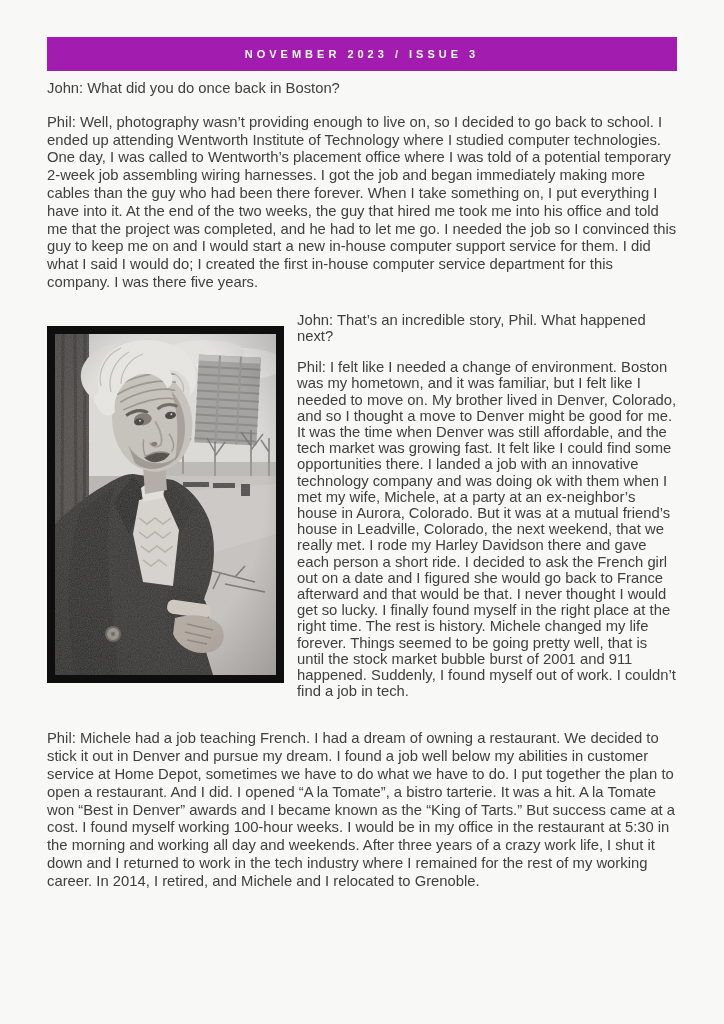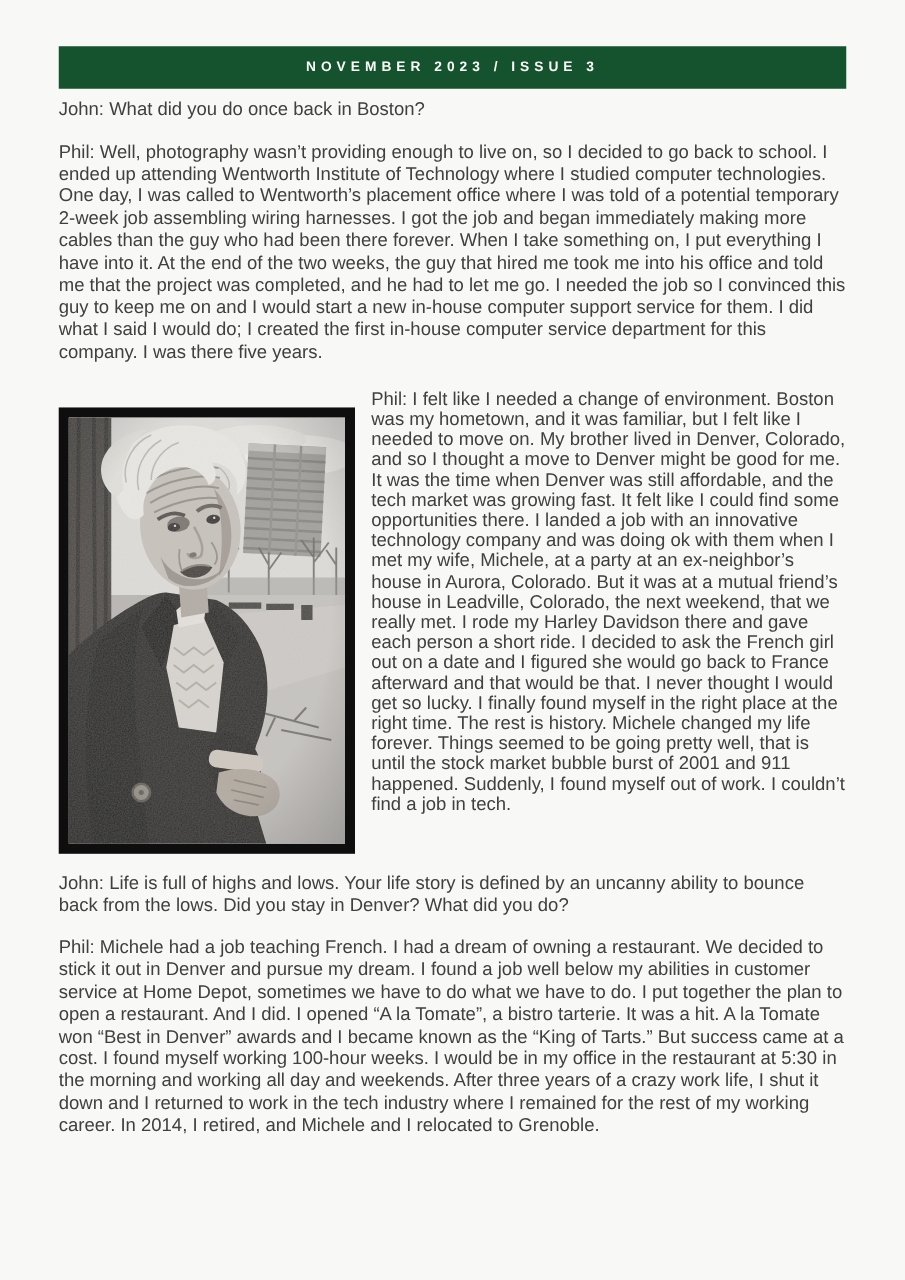--- a/index.html
+++ b/index.html
@@ -30,21 +30,21 @@
   }
   .photo-figure svg { display:block; }
   .side-col { flex:1 1 auto; min-width:0; }
   .side-col p.body-text { font-size:14.8px; line-height:16.2px; margin-bottom:15px; }
 </style>
 </head>
 <body style="background: rgb(248, 248, 246); color: rgb(64, 64, 64);">
 
 <div class="page">
 
-  <div class="masthead" style="background:#14532d;text-align:right;">
+  <div class="masthead" style="background:#a21caf;text-align:right;">
     <span class="masthead-label" style="color:#fbfbf8;">NOVEMBER 2023 / ISSUE 3</span>
   </div>
 
   <p class="body-text">John: What did you do once back in Boston?</p>
 
   <p class="body-text">Phil: Well, photography wasn’t providing enough to live on, so I decided to go back to school. I ended up attending Wentworth Institute of Technology where I studied computer technologies. One day, I was called to Wentworth’s placement office where I was told of a potential temporary 2-week job assembling wiring harnesses. I got the job and began immediately making more cables than the guy who had been there forever. When I take something on, I put everything I have into it. At the end of the two weeks, the guy that hired me took me into his office and told me that the project was completed, and he had to let me go. I needed the job so I convinced this guy to keep me on and I would start a new in-house computer support service for them. I did what I said I would do; I created the first in-house computer service department for this company. I was there five years.</p>
 
   <div class="media-row">
 
     <figure class="photo-figure" role="img" style="margin-left: 0px; margin-bottom: 0px; border-color: rgb(14, 14, 14);" aria-label="Black-and-white street portrait of an elderly man with white hair in a dark coat, seated outdoors with a high-rise building and bare trees behind him">
@@ -187,22 +187,22 @@
 
           <circle cx="58" cy="300" r="7" fill="#9a958d" stroke="#68635c" stroke-width="2"></circle>
           <circle cx="58" cy="300" r="2" fill="#68635c"></circle>
 
           <rect x="0" y="0" width="221" height="341" fill="url(#vig)"></rect>
         </g>
       </svg>
     </figure>
 
     <div class="side-col">
+      <p class="body-text">John: That’s an incredible story, Phil. What happened next?</p>
       <p class="body-text">Phil: I felt like I needed a change of environment. Boston was my hometown, and it was familiar, but I felt like I needed to move on. My brother lived in Denver, Colorado, and so I thought a move to Denver might be good for me. It was the time when Denver was still affordable, and the tech market was growing fast. It felt like I could find some opportunities there. I landed a job with an innovative technology company and was doing ok with them when I met my wife, Michele, at a party at an ex-neighbor’s house in Aurora, Colorado. But it was at a mutual friend’s house in Leadville, Colorado, the next weekend, that we really met. I rode my Harley Davidson there and gave each person a short ride. I decided to ask the French girl out on a date and I figured she would go back to France afterward and that would be that. I never thought I would get so lucky. I finally found myself in the right place at the right time. The rest is history. Michele changed my life forever. Things seemed to be going pretty well, that is until the stock market bubble burst of 2001 and 911 happened. Suddenly, I found myself out of work. I couldn’t find a job in tech.</p>
     </div>
   </div>
 
-  <p class="body-text">John: Life is full of highs and lows. Your life story is defined by an uncanny ability to bounce back from the lows. Did you stay in Denver? What did you do?</p>
 
   <p class="body-text">Phil: Michele had a job teaching French. I had a dream of owning a restaurant. We decided to stick it out in Denver and pursue my dream. I found a job well below my abilities in customer service at Home Depot, sometimes we have to do what we have to do. I put together the plan to open a restaurant. And I did. I opened “A la Tomate”, a bistro tarterie. It was a hit. A la Tomate won “Best in Denver” awards and I became known as the “King of Tarts.” But success came at a cost. I found myself working 100-hour weeks. I would be in my office in the restaurant at 5:30 in the morning and working all day and weekends. After three years of a crazy work life, I shut it down and I returned to work in the tech industry where I remained for the rest of my working career. In 2014, I retired, and Michele and I relocated to Grenoble.</p>
 
 
 </div>
 
 </body></html>

